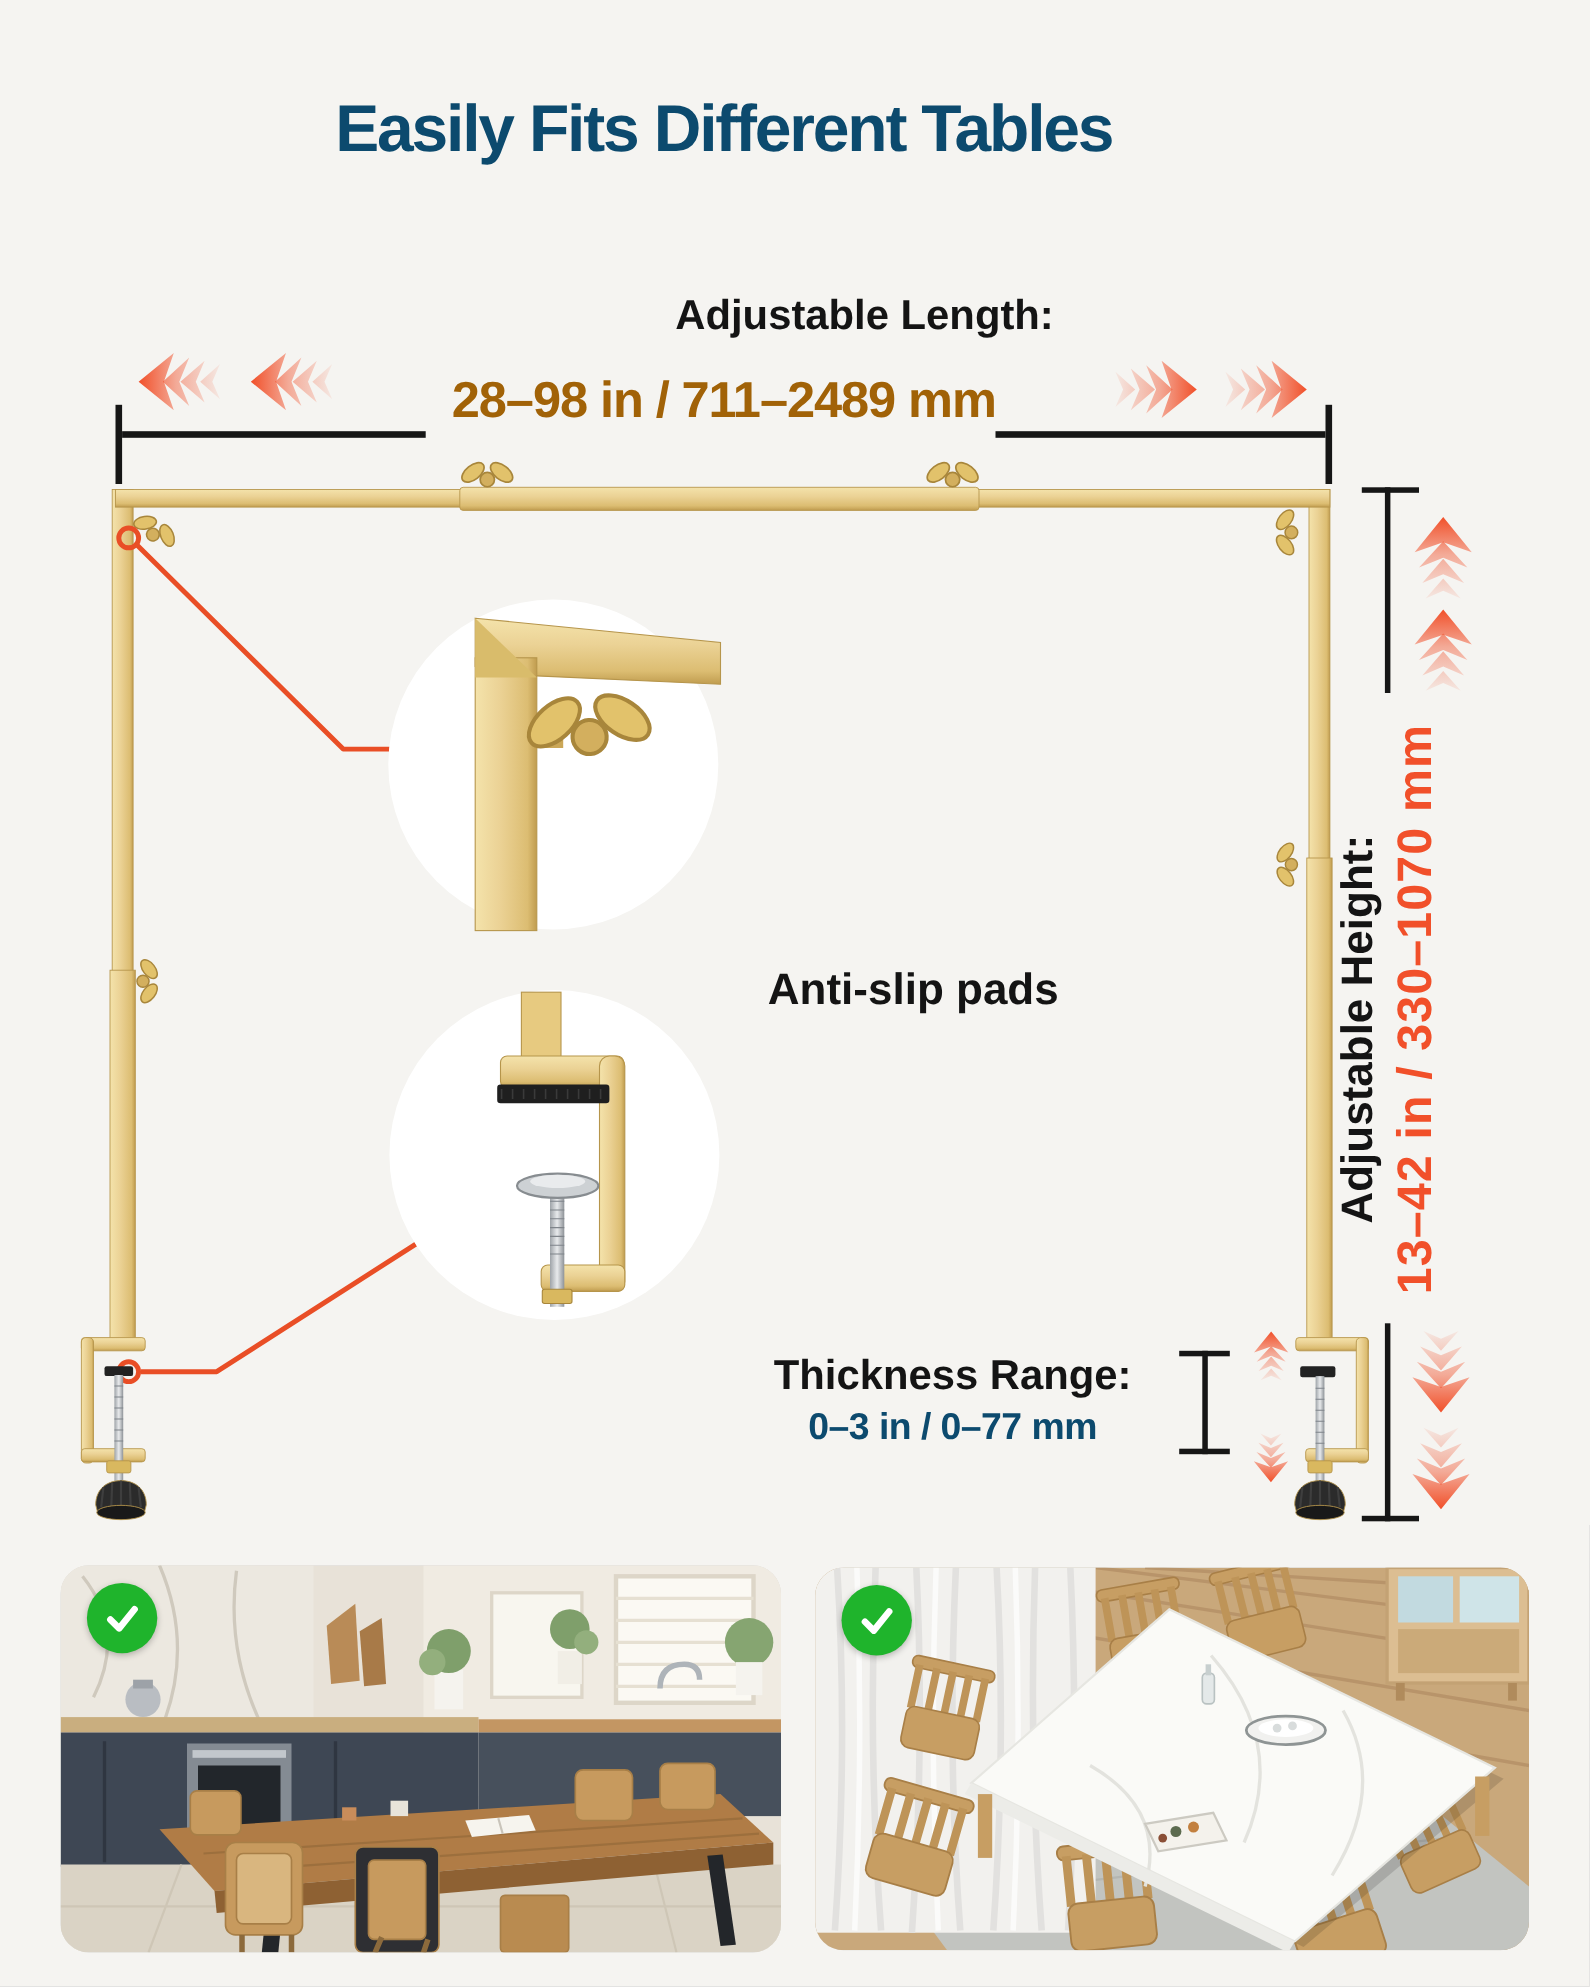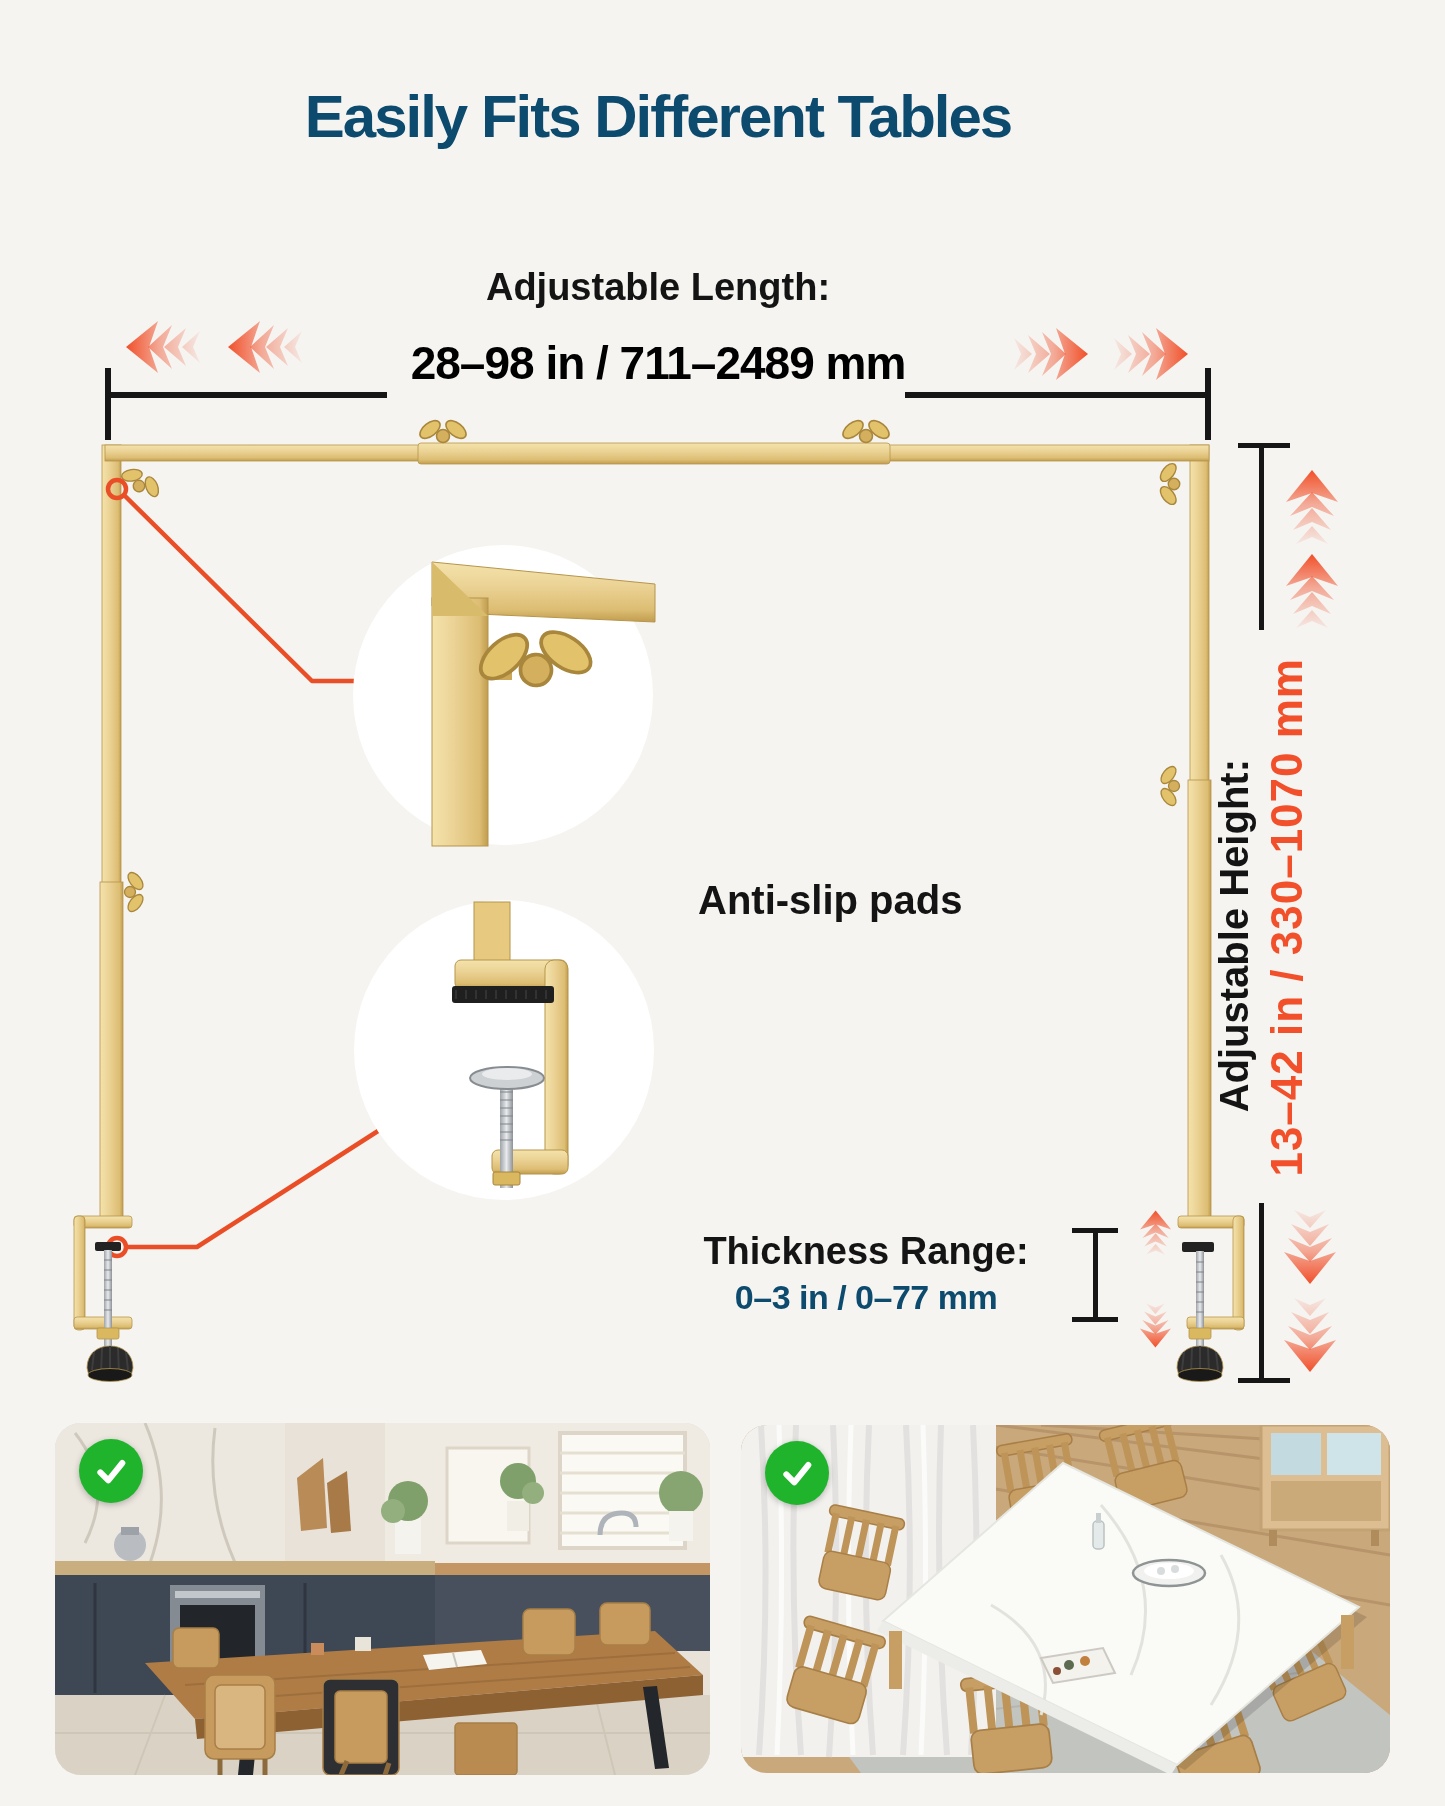--- a/index.html
+++ b/index.html
@@ -10,21 +10,21 @@
   }
   .layer{position:absolute;left:0;top:0;}
   .t{position:absolute;}
   .center-col{left:30px;width:1256px;text-align:center;}
   .page-title{
     top:84px;font-size:60px;line-height:1.1;font-weight:bold;letter-spacing:-2px;
     color:#0c4a6e;
   }
   .page-subtitle{top:176px;font-size:34px;font-weight:400;color:#1d1d1d;}
   .len-label{top:266px;font-size:38px;font-weight:bold;color:#141414;}
-  .len-value{top:336px;font-size:46px;font-weight:bold;letter-spacing:-1px;color:#000000;}
+  .len-value{top:336px;font-size:46px;font-weight:bold;letter-spacing:-1px;color:#a16207;}
   .callout{
     font-size:40px;font-weight:bold;line-height:1.22;color:#141414;white-space:nowrap;
   }
   .screw-callout{left:698px;top:648px;}
   .antislip-callout{left:698px;top:876px;}
   .thickness-block{left:660px;top:1228px;width:412px;text-align:center;}
   .thk-label{font-size:38px;font-weight:bold;color:#141414;line-height:1.25;}
   .thk-value{font-size:34px;font-weight:bold;letter-spacing:-0.5px;color:#0c4a6e;line-height:1.25;}
   .vtext{
     position:absolute;writing-mode:vertical-rl;transform:rotate(180deg);
@@ -220,21 +220,21 @@
       <rect x="1182" y="1242" width="32" height="10" rx="2" fill="#222222" stroke="none"></rect>
       <rect x="1196" y="1251" width="8" height="99" fill="url(#steel)" stroke="none"></rect>
       <path d="M1196,1262 h8 M1196,1272 h8 M1196,1282 h8 M1196,1292 h8 M1196,1302 h8 M1196,1312 h8" stroke="#7F848A" stroke-width="1"></path>
       <rect x="1189" y="1328" width="22" height="11" rx="2" fill="#D9B85F"></rect>
       <use href="#knob" transform="translate(1200,1358)"></use>
     </g>
   </svg>
 
   <div class="t center-col page-title">Easily Fits Different Tables</div>
 
-  <div class="t len-label" style="left:358px;width:600px;text-align:center;">Adjustable Length:</div>
+  <div class="t len-label" style="left:358px;width:600px;text-align:right;">Adjustable Length:</div>
   <div class="t len-value" style="left:358px;width:600px;text-align:center;">28–98 in / 711–2489 mm</div>
 
 
   <div class="t callout antislip-callout">
     <span style="display:block">Anti-slip pads</span>
   </div>
 
   <div class="vtext height-label">Adjustable Height:</div>
   <div class="vtext height-value">13–42 in / 330–1070 mm</div>
 

